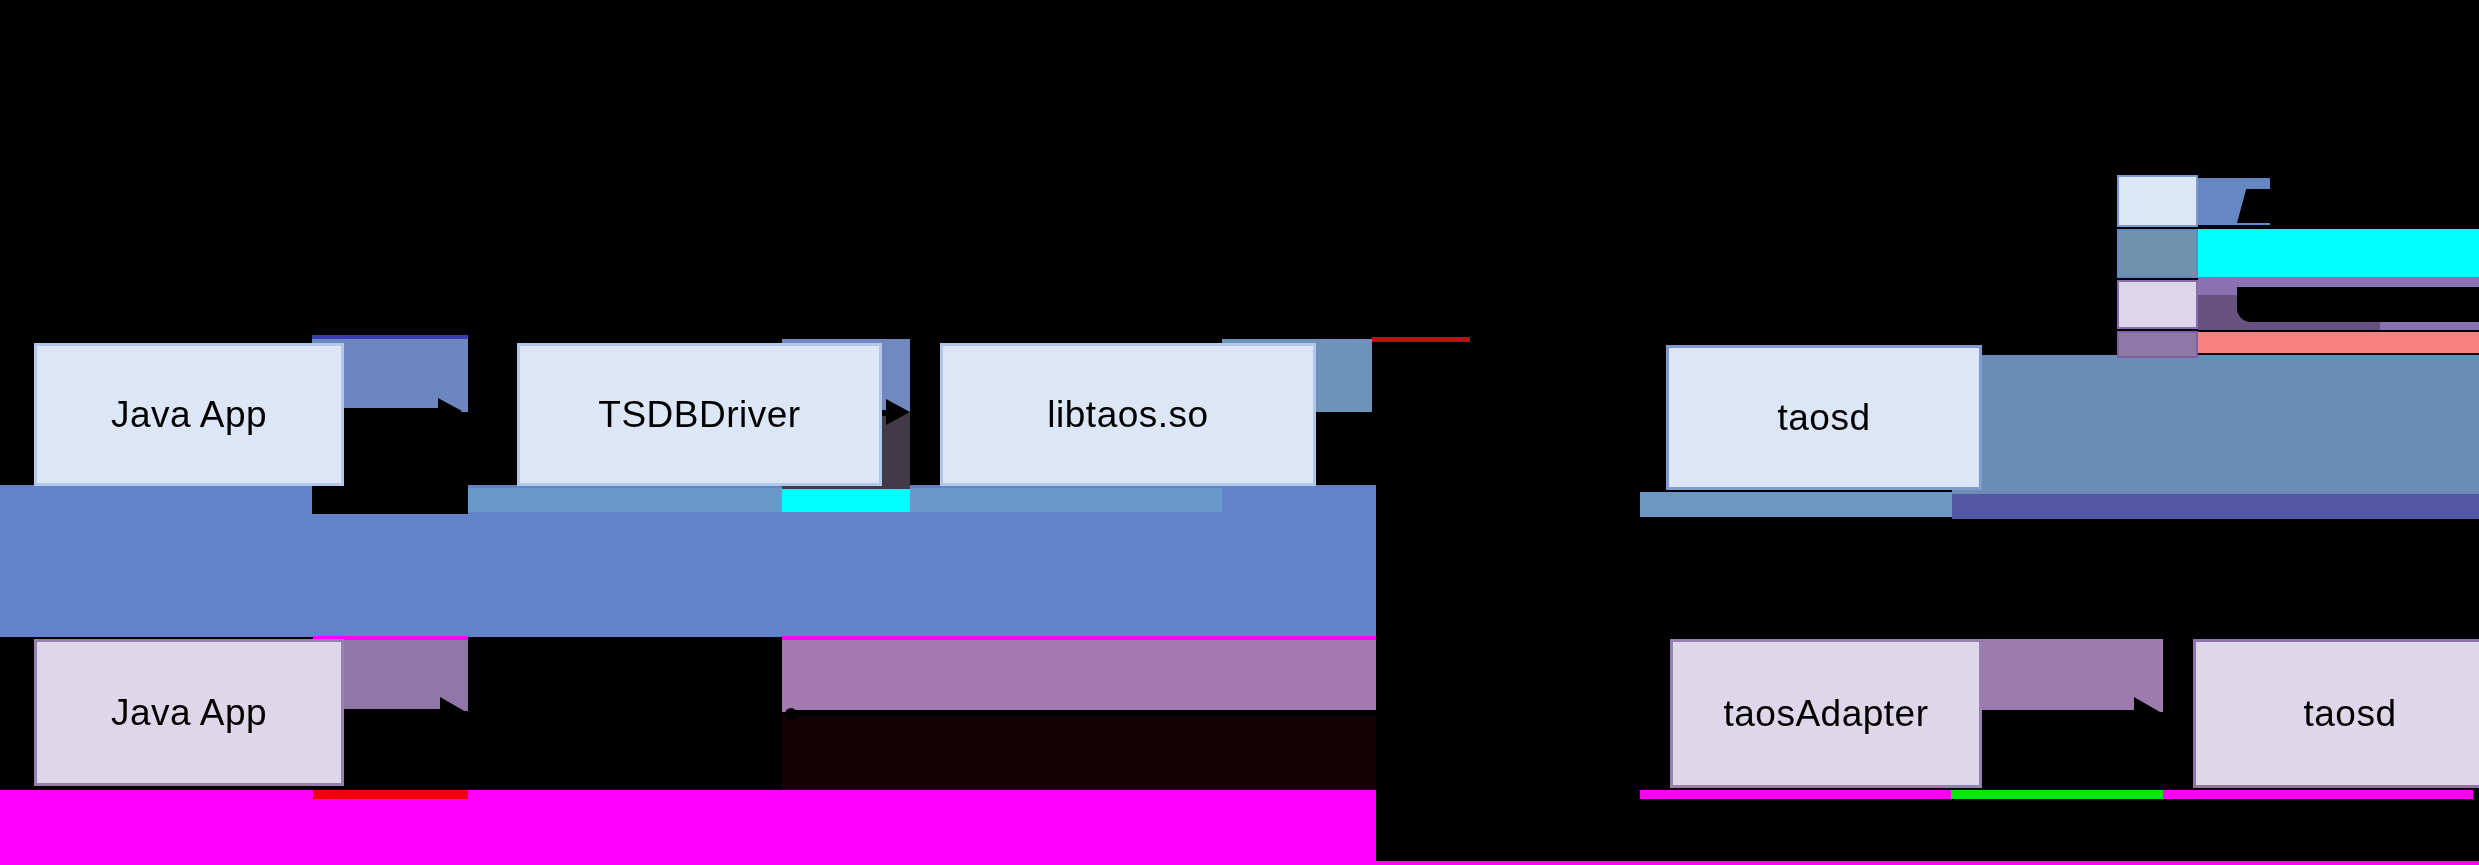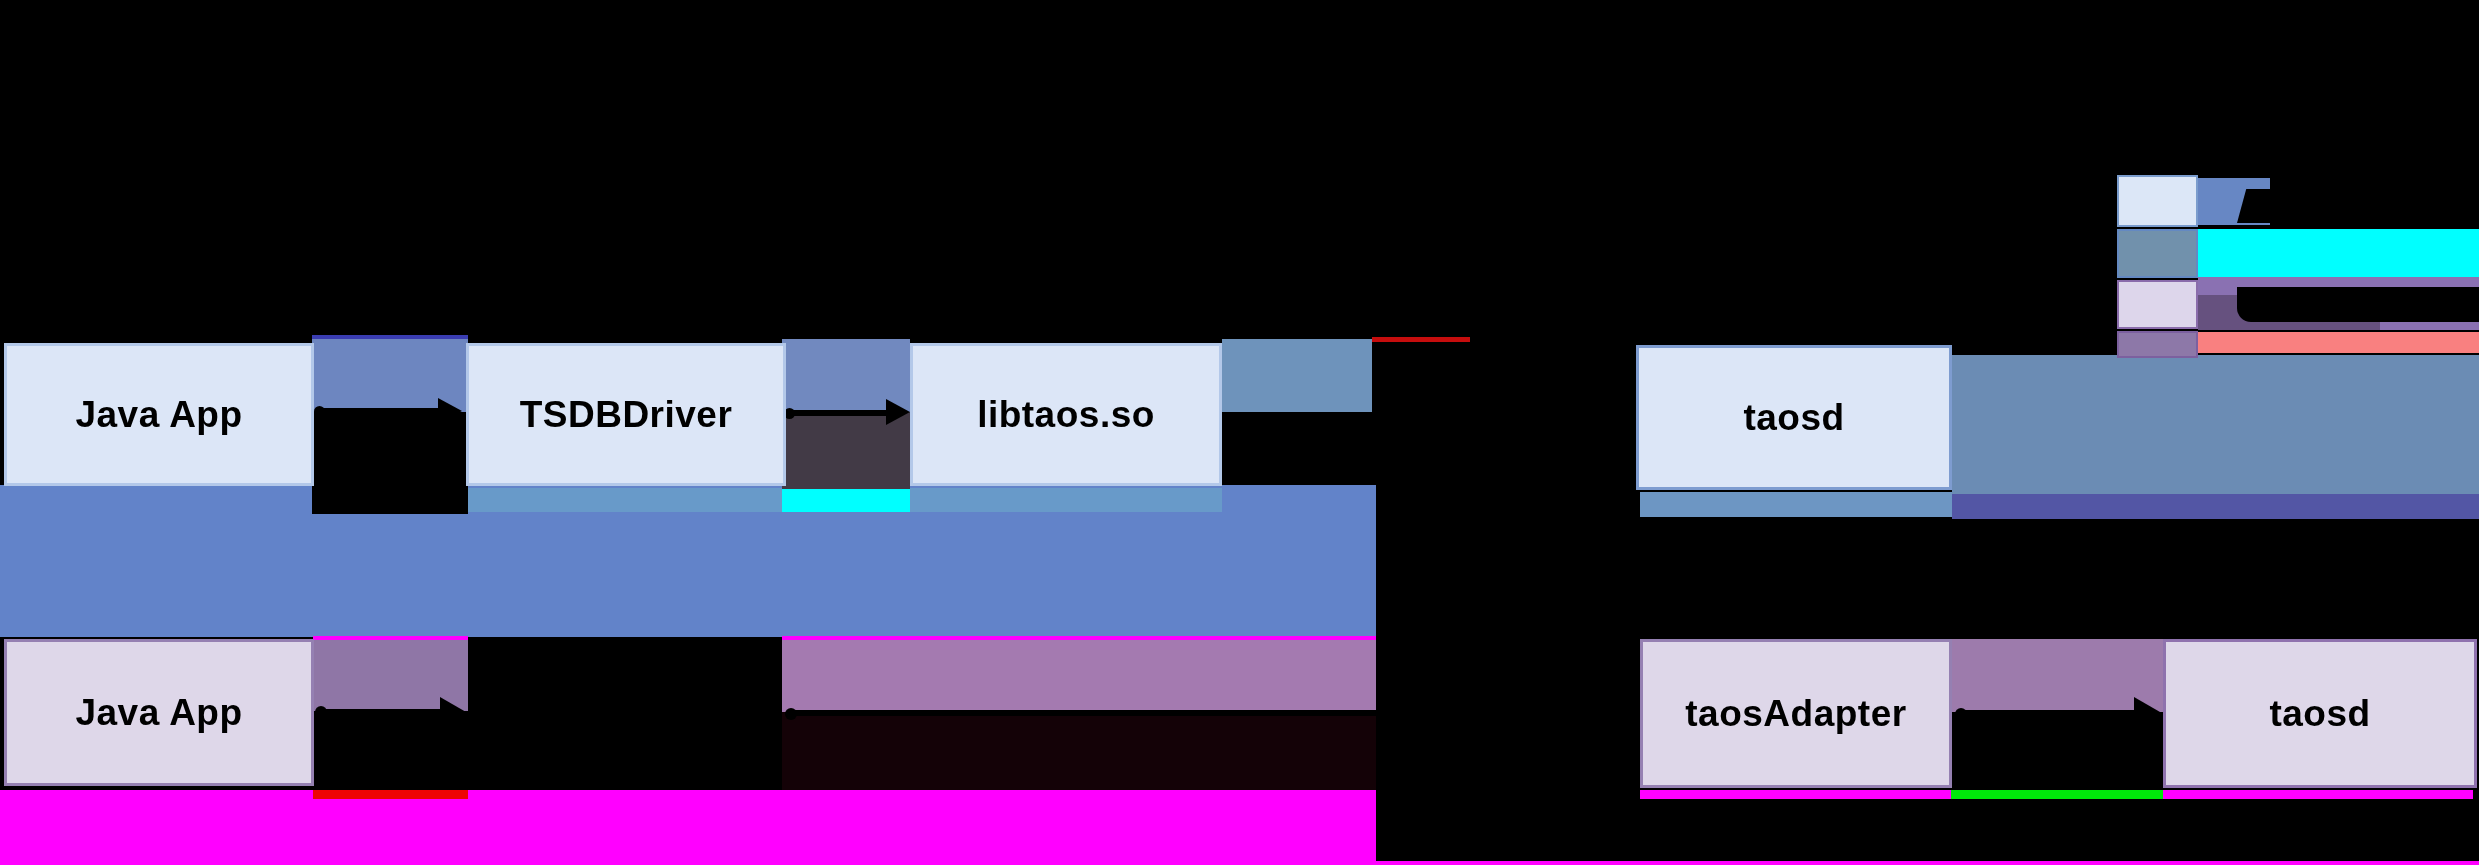--- a/index.html
+++ b/index.html
@@ -1,20 +1,20 @@
 <!DOCTYPE html>
 <html style="--background: #000000; --box_blue_fill: #dce6f7; --box_blue_border: #b3c8e9; --box_taosd_border: #7e9cd0; --box_lavender_fill: #ded7e9; --box_lavender_border: #9580b2; --box_taosd2_border: #8f72ae; --periwinkle_band: #6283c9; --gap_blue: #6d86c0; --gap_blue2: #7189bf; --steel_strip: #689ac9; --steel_band: #6e93bb; --steel_region: #6b8cb4; --taosd_strip: #6d96c3; --indigo_strip: #5356a5; --charcoal: #423a46; --maroon: #140207; --mauve_gap: #8f76a6; --mauve_band: #a47ab0; --mauve_band2: #9d7bac; --cyan: #00ffff; --magenta: #ff00ff; --green: #00e90a; --red_strip: #ee0404; --red_line: #c60d0d; --navy_line: #3a3db2; --salmon: #f98080; --legend_chip_blue: #6787c4; --legend_box1_fill: #dce7f7; --legend_box1_border: #7a9ccd; --legend_box2_fill: #7191ac; --legend_box2_border: #6489c2; --legend_box3_fill: #ddd6eb; --legend_box3_border: #8a6cab; --legend_box4_fill: #8d78a8; --legend_box4_border: #7c609f; --purple_band: #8a71b2; --purple_band_dark: #66517f; --ink: #000000;"><head>
 <meta charset="utf-8">
 <style>
   html,body{margin:0;padding:0;background:#000;}
   .canvas{position:relative;width:2479px;height:865px;background:var(--background);overflow:hidden;
           font-family:"Liberation Sans", sans-serif;}
   .abs{position:absolute;}
   .box{position:absolute;display:flex;align-items:center;justify-content:center;
-       box-sizing:border-box;color:#000;font-size:37px;font-weight:700;letter-spacing:0.5px;}
+       box-sizing:border-box;color:#000;font-size:37px;font-weight:400;letter-spacing:0.5px;margin-left:30px;}
   .box-blue{background:var(--box_blue_fill);border:3px solid var(--box_blue_border);}
   .box-taosd{background:var(--box_blue_fill);border:3px solid var(--box_taosd_border);}
   .box-lav{background:var(--box_lavender_fill);border:3px solid var(--box_lavender_border);}
   .box-taosd2{background:var(--box_lavender_fill);border:3px solid var(--box_taosd2_border);}
   .shaft{position:absolute;background:#000;}
   .dot{position:absolute;background:#000;border-radius:50%;}
   .head{position:absolute;width:0;height:0;border-top:15px solid transparent;
         border-bottom:15px solid transparent;border-left:26px solid #000;}
   .head-sm{border-top:13px solid transparent;border-bottom:13px solid transparent;border-left:24px solid #000;}
   .legend-swatch{position:absolute;box-sizing:border-box;border:2px solid;}
@@ -83,24 +83,24 @@
   </div>
   <div>
     <div class="dot" style="left:1955px;top:708px;width:12px;height:12px;"></div>
     <div class="shaft" style="left:1958px;top:710px;width:180px;height:6px;"></div>
     <div class="head" style="left:2134px;top:697px;"></div>
   </div>
 
   <div class="box box-blue" style="left:4px;top:343px;width:310px;height:143px;">
     <span>Java App</span>
   </div>
-  <div class="box box-blue" style="left:466px;top:343px;width:320px;height:143px;">
+  <div class="box box-blue" style="left:487px;top:343px;width:365px;height:143px;">
     <span>TSDBDriver</span>
   </div>
-  <div class="box box-blue" style="left:910px;top:343px;width:312px;height:143px;">
+  <div class="box box-blue" style="left:910px;top:343px;width:376px;height:143px;">
     <span>libtaos.so</span>
   </div>
   <div class="box box-taosd" style="left:1636px;top:345px;width:316px;height:145px;">
     <span>taosd</span>
   </div>
 
   <div class="box box-lav" style="left:4px;top:639px;width:310px;height:147px;">
     <span>Java App</span>
   </div>
   <div class="box box-lav" style="left:1640px;top:639px;width:312px;height:149px;">

